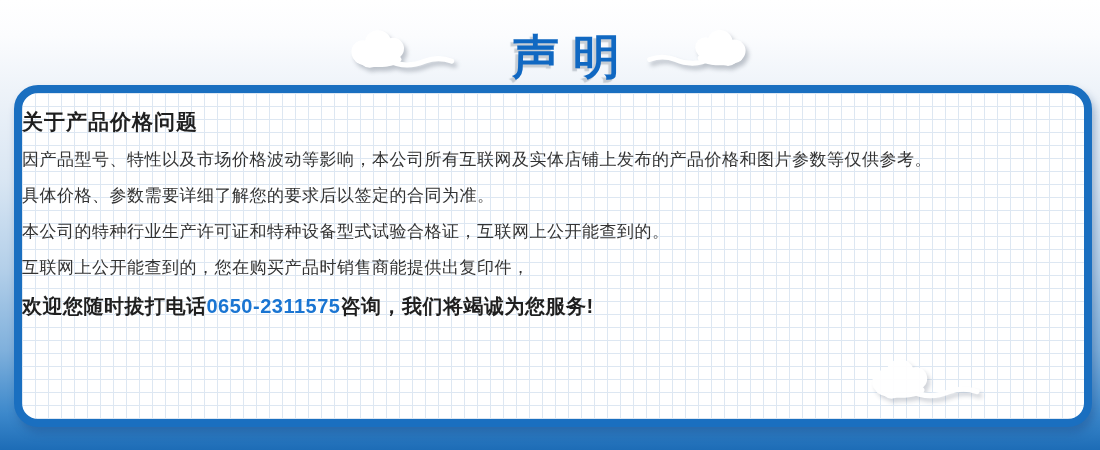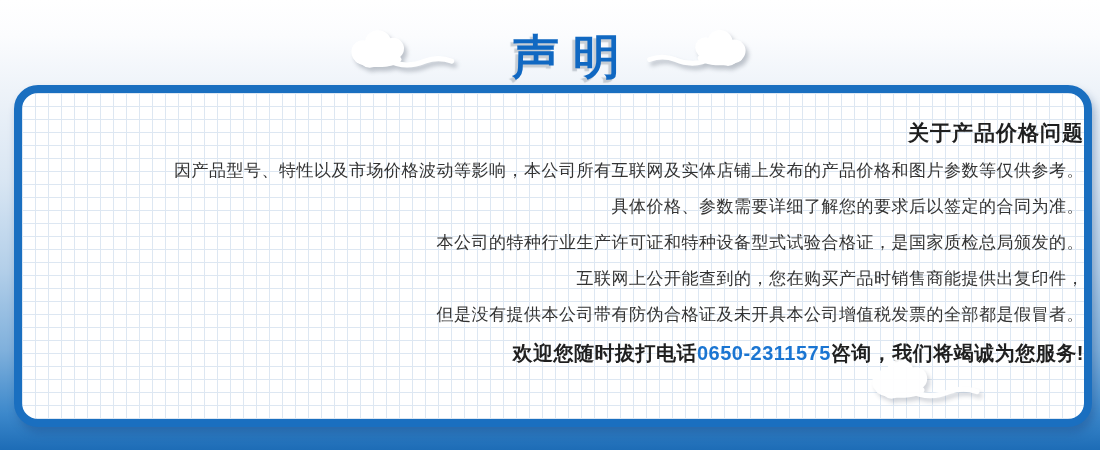--- a/index.html
+++ b/index.html
@@ -37,22 +37,22 @@
     background:
       linear-gradient(#dde7f2 1px, transparent 1px),
       linear-gradient(90deg,#dde7f2 1px, transparent 1px),
       #ffffff;
     background-size:13px 13px,13px 13px,auto;
     box-shadow:3px 6px 9px rgba(25,70,130,.35);
     overflow:hidden;
   }
   .notice-inner{
     position:relative;width:100%;height:100%;
-    padding-top:20px;box-sizing:border-box;
-    text-align:right;color:#2e2e2e;
+    padding-top:9px;box-sizing:border-box;
+    text-align:left;color:#2e2e2e;
   }
   .notice-inner h2{
     margin:0;font-size:21px;font-weight:bold;line-height:40px;
     color:#1f1f1f;letter-spacing:1px;white-space:nowrap;
   }
   .notice-inner p{
     margin:0;font-size:17px;font-weight:normal;line-height:36px;
     letter-spacing:0.5px;white-space:nowrap;color:#333333;
   }
   .notice-inner p.contact{
@@ -96,23 +96,22 @@
     </span>
   </div>
 
   <div class="notice-box">
     <div class="notice-inner">
 
       <h2>关于产品价格问题</h2>
       <p>因产品型号、特性以及市场价格波动等影响，本公司所有互联网及实体店铺上发布的产品价格和图片参数等仅供参考。</p>
       <p>具体价格、参数需要详细了解您的要求后以签定的合同为准。</p>
 
-      <p>本公司的特种行业生产许可证和特种设备型式试验合格证，是国家质检总局颁发的。</p>
+      <p>本公司的特种行业生产许可证和特种设备型式试验合格证，互联网上公开能查到的。</p>
       <p>互联网上公开能查到的，您在购买产品时销售商能提供出复印件，</p>
-      <p>但是没有提供本公司带有防伪合格证及未开具本公司增值税发票的全部都是假冒者。</p>
 
       <p class="contact"><span>欢迎您随时拔打电话</span><span class="phone">0650-2311575</span><span>咨询，我们将竭诚为您服务!</span></p>
 
       <span class="cloud cloud-watermark">
         <svg viewBox="0 0 130 55" xmlns="http://www.w3.org/2000/svg">
           <path d="M50 40 Q72 52 96 42 Q112 36 128 42" fill="none" stroke="#ffffff" stroke-width="6" stroke-linecap="round"></path>
           <circle cx="22" cy="31" r="14" fill="#ffffff"></circle>
           <circle cx="40" cy="21" r="16" fill="#ffffff"></circle>
           <circle cx="58" cy="27" r="13" fill="#ffffff"></circle>
           <circle cx="30" cy="38" r="12" fill="#ffffff"></circle>

